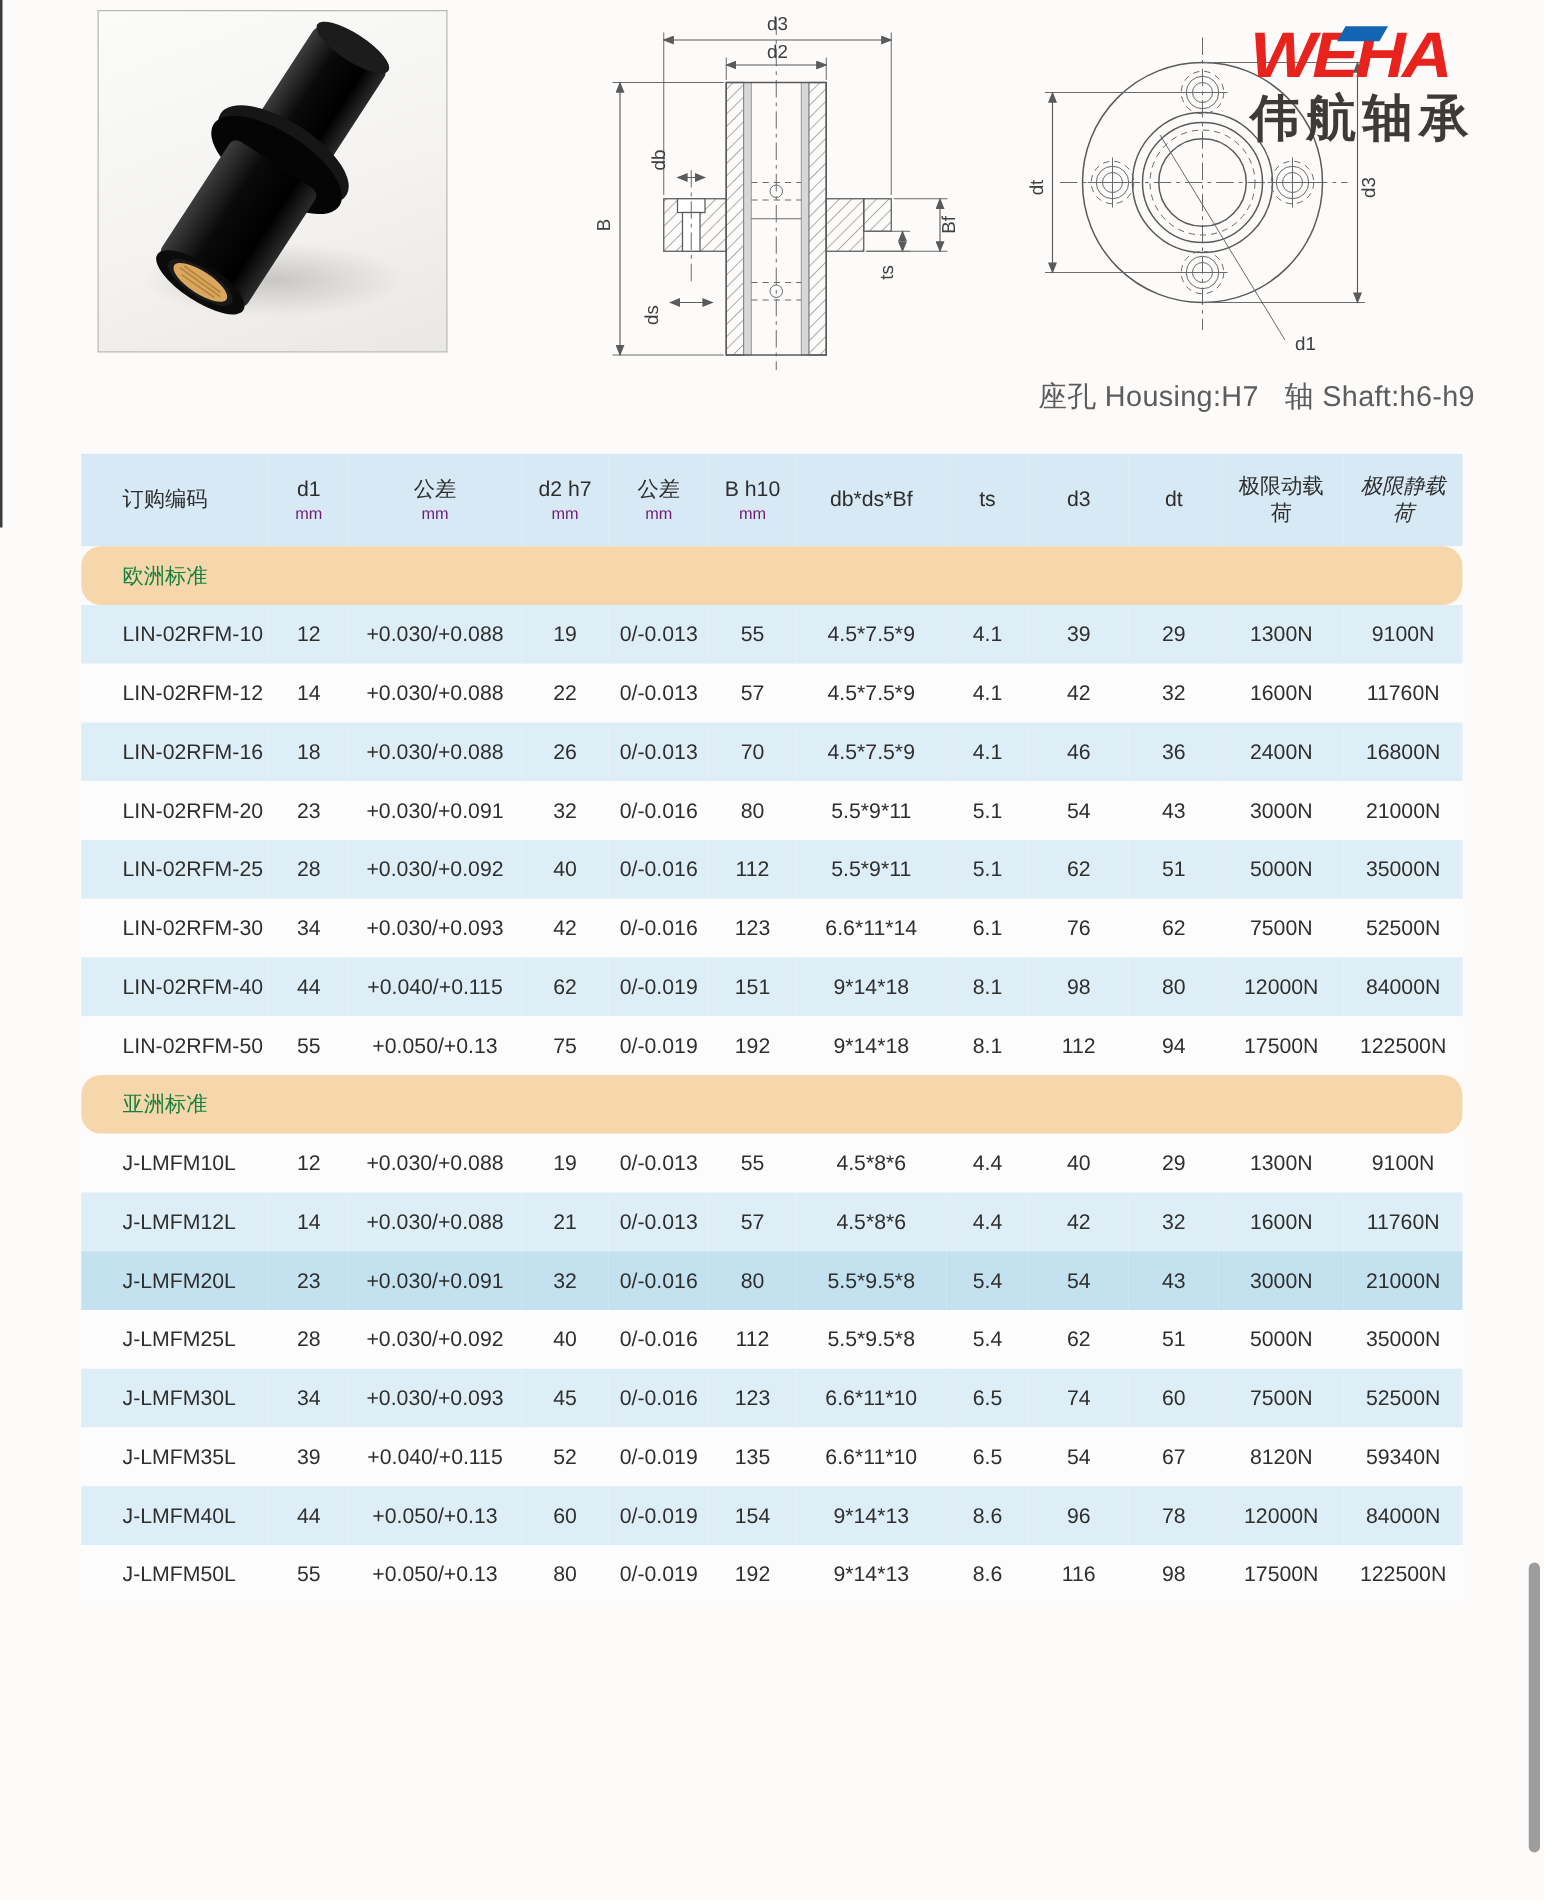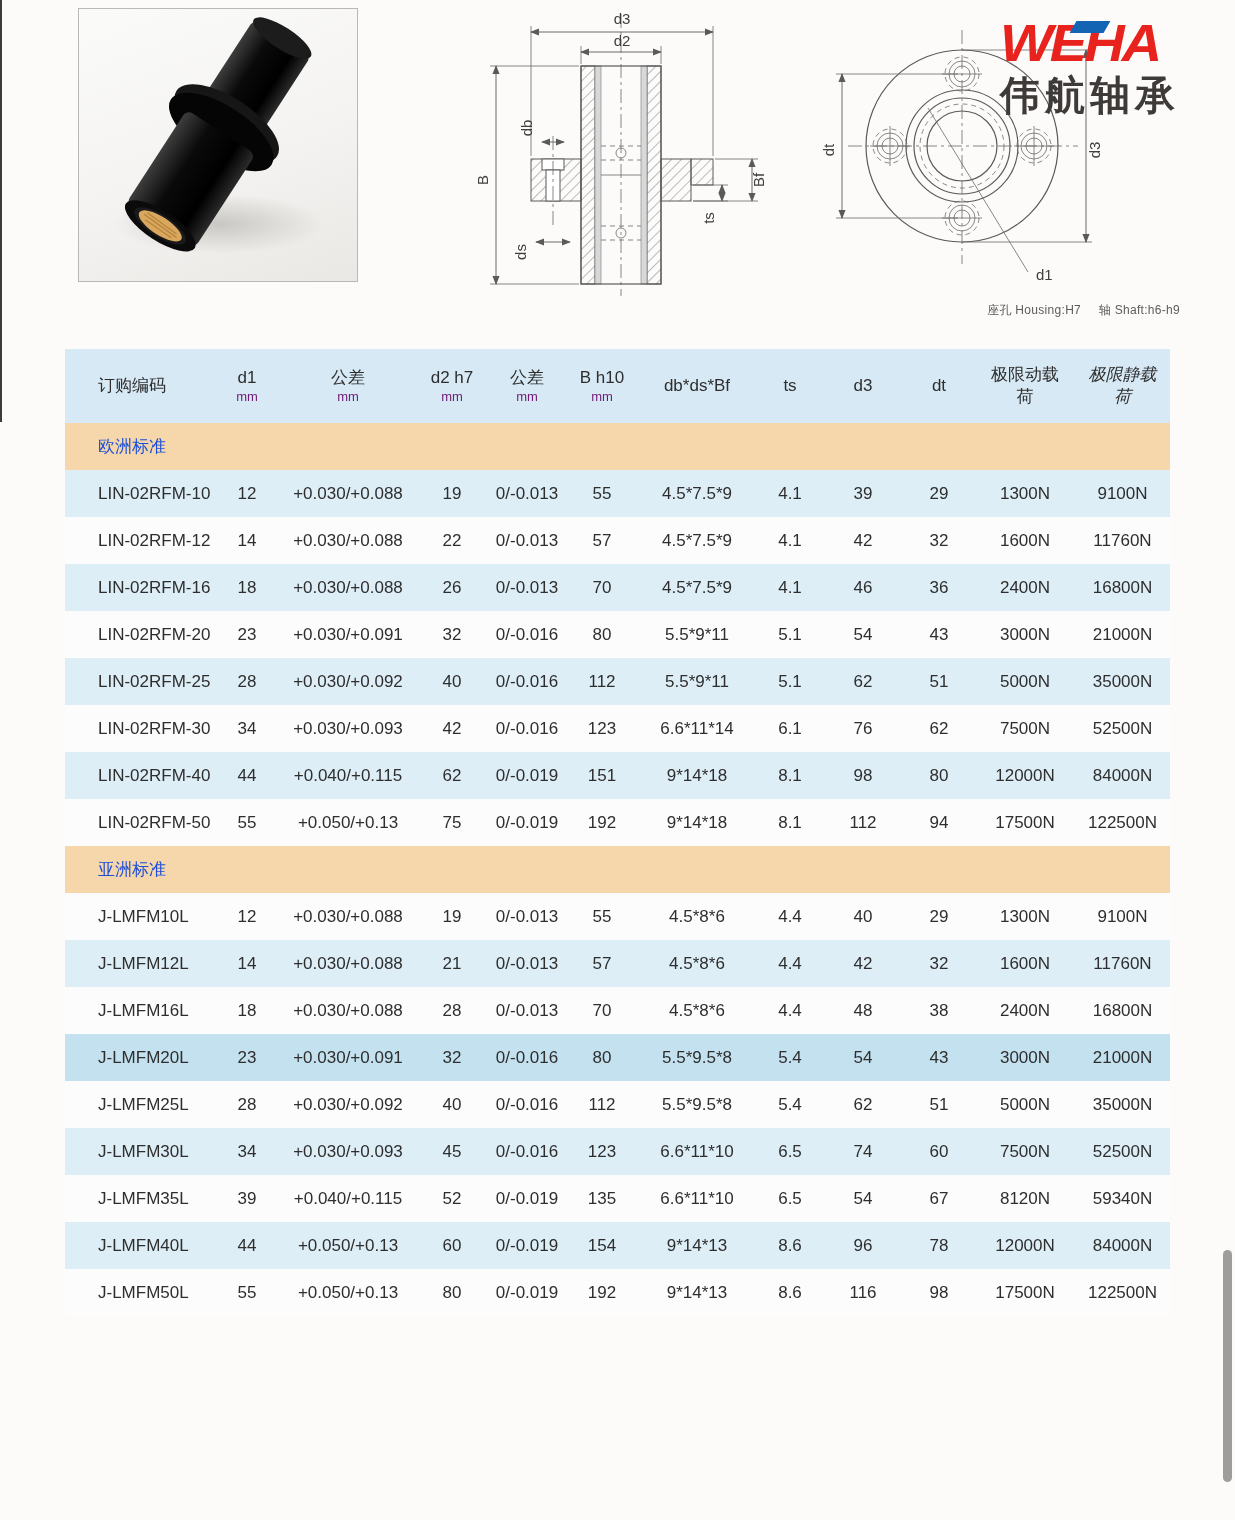--- a/index.html
+++ b/index.html
@@ -43,26 +43,26 @@
     background:var(--logo_blue);
     transform:skewX(-28deg);
   }
   .logo-cn {
     font-size:40px; font-weight:bold; color:#3e3a38;
     letter-spacing:5px; line-height:1.05; margin-top:2px; white-space:nowrap;
   }
   
   .fit-caption {
     position:absolute; left:780px; top:302px; width:400px;
-    text-align:right; font-size:12px; color:#5c5c5c; letter-spacing:0.3px;
+    text-align:right; font-size:23px; color:#5c5c5c; letter-spacing:0.3px;
   }
   .fit-caption span { margin-left:14px; }
   
   .spec-table {
-    position:absolute; left:65px; top:349px; width:1105px;
+    position:absolute; left:65px; top:363px; width:1105px;
     border-collapse:collapse; table-layout:fixed;
     font-size:17px; color:#2e2e2e;
   }
   .spec-table th {
     background:var(--header_blue); font-weight:500; height:74px;
     vertical-align:middle; text-align:center; line-height:1.3; padding:0 10px;
     word-break:break-all;
   }
   .spec-table th:nth-child(1){width:150px; text-align:left; padding-left:33px;}
   .spec-table th:nth-child(2){width:64px;}
@@ -74,21 +74,21 @@
   .spec-table th:nth-child(8){width:66px;}
   .spec-table th:nth-child(9){width:80px;}
   .spec-table th:nth-child(10){width:72px;}
   .spec-table th:nth-child(11){width:100px;}
   .spec-table th:nth-child(12){width:95px;font-style:italic;}
   .spec-table .sub { display:block; font-size:13px; font-weight:400; color:#701a75; }
   .spec-table td { height:47px; text-align:center; vertical-align:middle; }
   .spec-table td:first-child { text-align:left; padding-left:33px; }
   .section-row td {
     background:var(--section_orange); text-align:left; padding-left:33px;
-    font-weight:500; color:#1d4ed8;
+    font-weight:500; color:#15803d;border-radius:16px;
   }
   .shade-blue  td { background:var(--row_blue); }
   .shade-white td { background:var(--row_white); }
   .shade-hl    td { background:var(--row_highlight); }
   
   .scrollbar-thumb {
     position:absolute; left:1223px; top:1250px; width:9px; height:232px;
     border-radius:5px; background:#9d9d9d;
   }
 </style>
@@ -425,34 +425,20 @@
         <td>21</td>
         <td>0/-0.013</td>
         <td>57</td>
         <td>4.5*8*6</td>
         <td>4.4</td>
         <td>42</td>
         <td>32</td>
         <td>1600N</td>
         <td>11760N</td>
       </tr>
-      <tr class="shade-white">
-        <td>J-LMFM16L</td>
-        <td>18</td>
-        <td>+0.030/+0.088</td>
-        <td>28</td>
-        <td>0/-0.013</td>
-        <td>70</td>
-        <td>4.5*8*6</td>
-        <td>4.4</td>
-        <td>48</td>
-        <td>38</td>
-        <td>2400N</td>
-        <td>16800N</td>
-      </tr>
       <tr class="shade-hl">
         <td>J-LMFM20L</td>
         <td>23</td>
         <td>+0.030/+0.091</td>
         <td>32</td>
         <td>0/-0.016</td>
         <td>80</td>
         <td>5.5*9.5*8</td>
         <td>5.4</td>
         <td>54</td>

